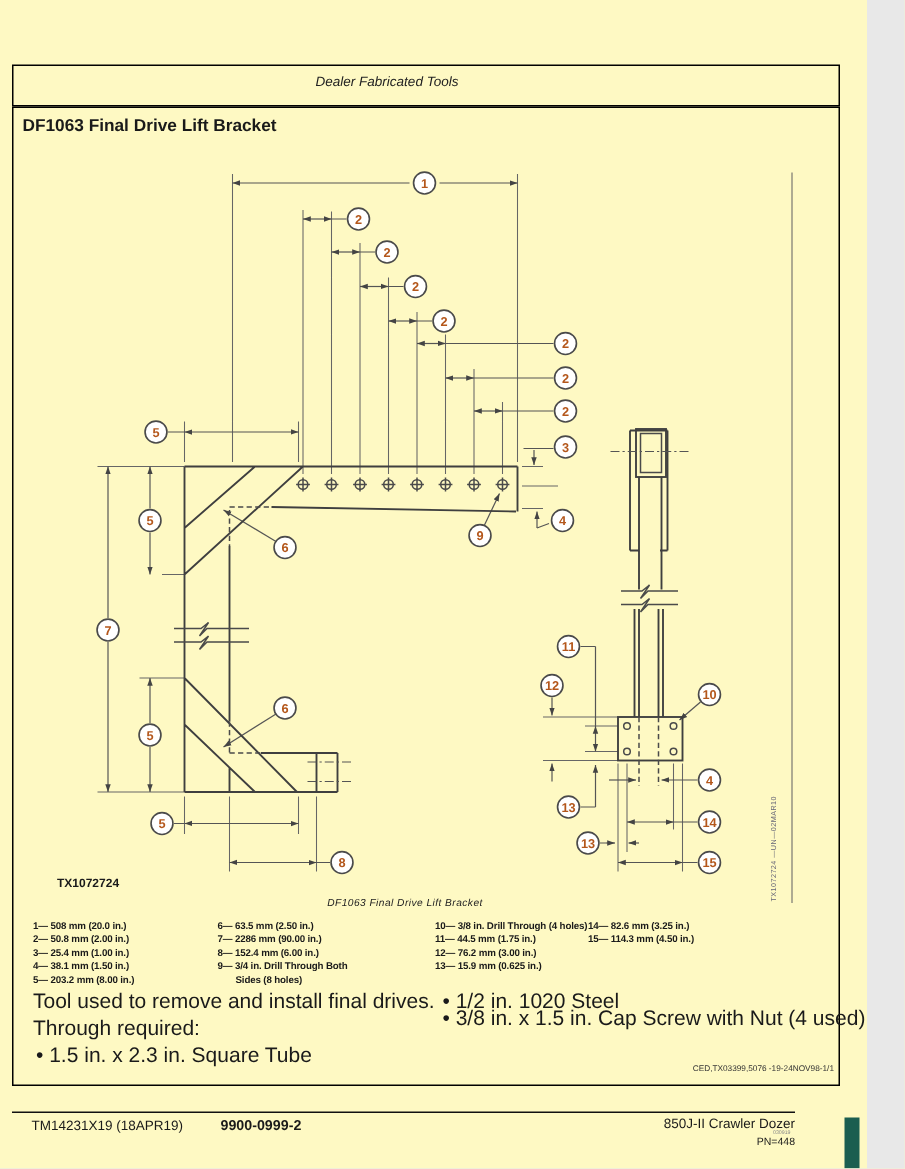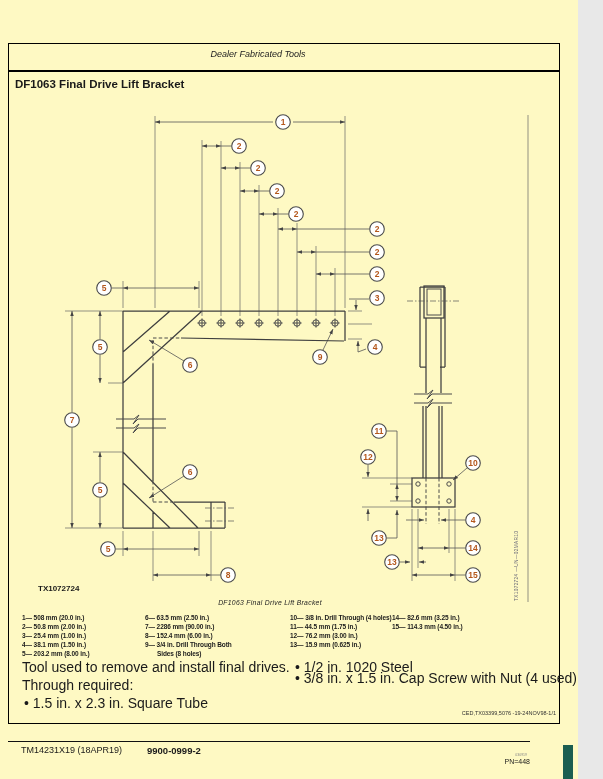--- a/index.html
+++ b/index.html
@@ -315,17 +315,18 @@
   <div class="note bul" style="left:295px;top:659px;">1/2 in.  1020 Steel</div>
   <div class="note bul" style="left:295px;top:670px;">3/8 in. x 1.5 in.  Cap Screw with Nut (4 used)</div>
   <div class="note" style="left:22px;top:677px;">Through required:</div>
   <div class="note bul" style="left:24px;top:695px;">1.5 in.  x 2.3 in.  Square Tube</div>
 
   <div class="ced">CED,TX03399,5076  -19-24NOV98-1/1</div>
 
   <div class="frule"></div>
   <div class="fl">TM14231X19 (18APR19)</div>
   <div class="fc">9900-0999-2</div>
+  <div class="fr">850J-II Crawler Dozer</div>
   <div class="frs">030919</div>
   <div class="pn">PN=448</div>
   <div class="greenbar" style="background: rgb(27, 94, 80);"></div>
 
 </div>
 
 </body></html>

